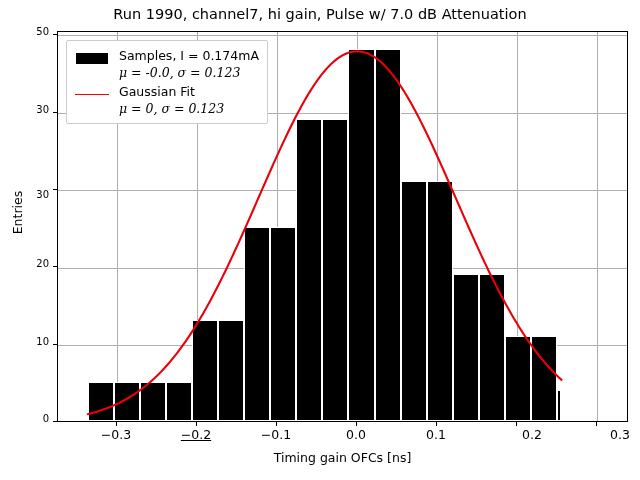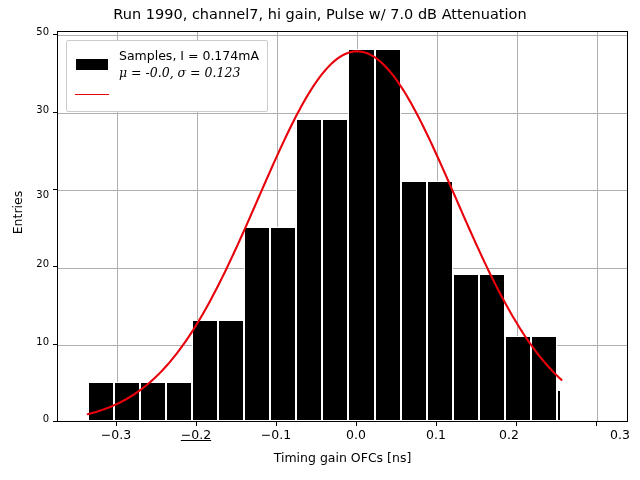--- a/index.html
+++ b/index.html
@@ -115,21 +115,21 @@
     left: 66px;
     top: 40px;
     background: #ffffff;
     border: 1px solid #cccccc;
     border-radius: 2px;
     padding: 5px 8px 5px 7px;
     box-sizing: border-box;
   }
   .legend-row {
     display: flex;
-    align-items: center;
+    align-items: flex-start;
     padding: 1px 0;
   }
   .legend-marker {
     width: 36px;
     height: 22px;
     margin-right: 9px;
     position: relative;
     flex: none;
   }
   .legend-patch {
@@ -181,21 +181,21 @@
   <div class="xtick-wrap" style="left:86px;">−0.3</div>
   <div class="xtick-mark" style="left:116px;"></div>
   <div class="xtick-wrap" style="left:166px;text-decoration:underline;">−0.2</div>
   <div class="xtick-mark" style="left:196px;"></div>
   <div class="xtick-wrap" style="left:246px;">−0.1</div>
   <div class="xtick-mark" style="left:276px;"></div>
   <div class="xtick-wrap" style="left:326px;">0.0</div>
   <div class="xtick-mark" style="left:356px;"></div>
   <div class="xtick-wrap" style="left:406px;">0.1</div>
   <div class="xtick-mark" style="left:436px;"></div>
-  <div class="xtick-wrap" style="left:479px;">0.2</div>
+  <div class="xtick-wrap" style="left:502px;">0.2</div>
   <div class="xtick-mark" style="left:516px;"></div>
   <div class="xtick-wrap" style="left:590px;">0.3</div>
   <div class="xtick-mark" style="left:596px;"></div>
 
   <div id="xlabel">Timing gain OFCs [ns]</div>
   <div id="ylabel">Entries</div>
 
   <div id="plot-area">
 
     <div class="gridline-v" style="left:59px;"></div>
@@ -246,16 +246,20 @@
       </span>
       <span class="legend-text">
         <span>Samples, I = 0.174mA</span><br>
         <em>μ = -0.0, </em><em>σ = 0.123</em>
       </span>
     </div>
     <div class="legend-row">
       <span class="legend-marker">
         <span class="legend-line"></span>
       </span>
+      <span class="legend-text">
+        <span>Gaussian Fit</span><br>
+        <em>μ = 0, </em><em>σ = 0.123</em>
+      </span>
     </div>
   </div>
 
 </div>
 
 </body></html>

